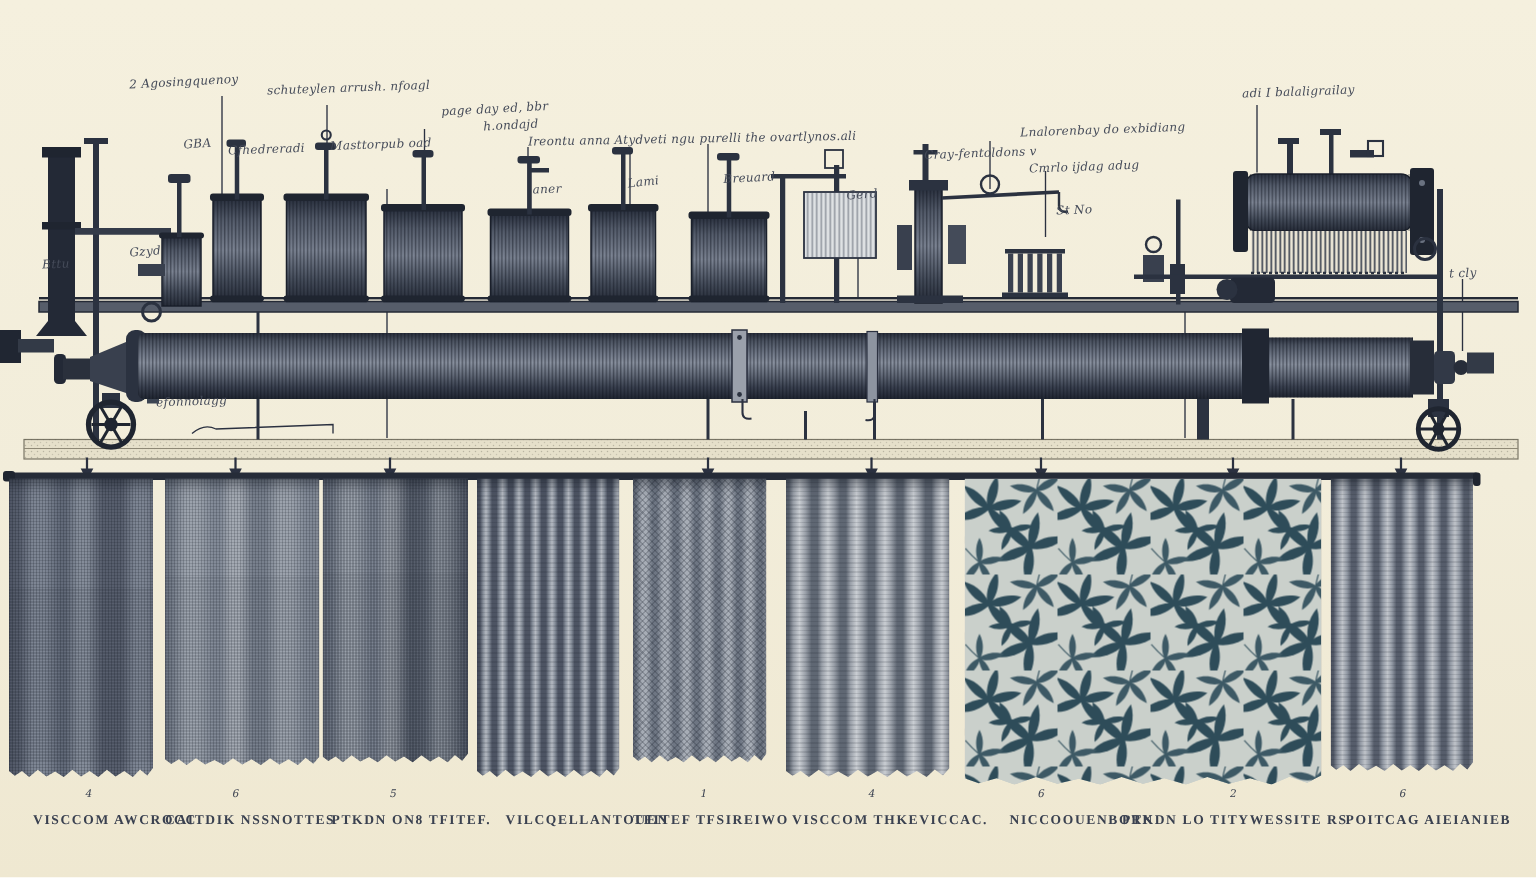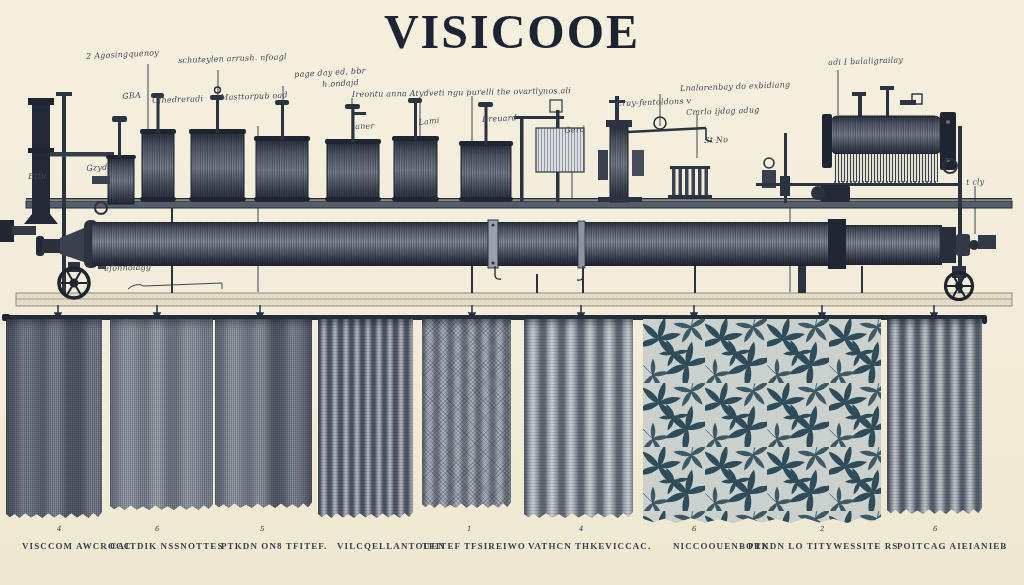--- a/index.html
+++ b/index.html
@@ -360,21 +360,20 @@
     </g>
 
     <g>
       <rect x="6" y="315" width="980" height="5" rx="2.5" fill="#262c38"></rect>
       <rect x="2" y="314" width="8" height="7" rx="2" fill="#1f2530"></rect>
       <rect x="982" y="315" width="5" height="9" rx="2" fill="#1f2530"></rect>
     </g>
   </svg>
 
   <div class="header">
-    <div class="title">VISICOOE</div>
   </div>
 
   <div id="labels-layer">
       <span class="hand" style="left: 86px; top: 52px; transform: rotate(-3deg);">2 Agosingquenoy</span>
       <span class="hand" style="left: 178px; top: 56px; transform: rotate(-2deg);">schuteylen arrush. nfoagl</span>
       <span class="hand" style="left: 122px; top: 92px; transform: rotate(-4deg);">GBA</span>
       <span class="hand" style="left: 152px; top: 96px; transform: rotate(-2deg);">Cfhedreradi</span>
       <span class="hand" style="left: 220px; top: 93px; transform: rotate(-2deg);">Masttorpub oad</span>
       <span class="hand" style="left: 294px; top: 70px; transform: rotate(-3deg);">page day ed, bbr</span>
       <span class="hand" style="left: 322px; top: 80px; transform: rotate(-3deg);">h.ondajd</span>
@@ -433,21 +432,21 @@
     </div>
     <div class="swatch sw8"></div>
   </div>
 
   <div id="captions-layer">
       <span class="cap" style="left: 8px; margin-left: 14px;">VISCCOM AWCROCC</span>
       <span class="cap" style="left: 110px;">CAITDIK NSSNOTTES</span>
       <span class="cap" style="left: 221px;">PTKDN ON8 TFITEF.</span>
       <span class="cap" style="left: 337px;">VILCQELLANTOUEN</span>
       <span class="cap" style="left: 422px;">TFITEF TFSIREIWO</span>
-      <span class="cap" style="left: 528px;">VATHCN THKEVICCAC.</span>
+      <span class="cap" style="left: 528px;">VISCCOM THKEVICCAC.</span>
       <span class="cap" style="left: 673px;">NICCOOUENBORN</span>
       <span class="cap" style="left: 748px;">PTKDN LO TITYWESSITE RS</span>
       <span class="cap" style="left: 897px;">POITCAG AIEIANIEB</span>
       <span class="mark" style="left: 57px;">4</span>
       <span class="mark" style="left: 155px;">6</span>
       <span class="mark" style="left: 260px;">5</span>
       <span class="mark" style="left: 467px;">1</span>
       <span class="mark" style="left: 579px;">4</span>
       <span class="mark" style="left: 692px;">6</span>
       <span class="mark" style="left: 820px;">2</span>

